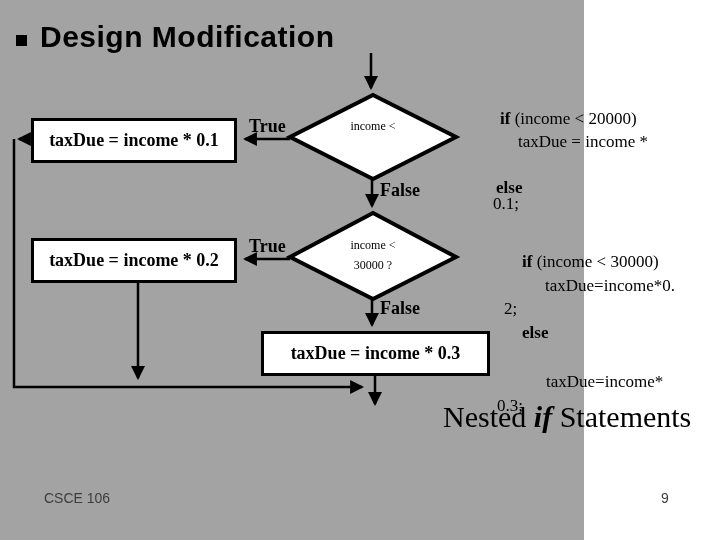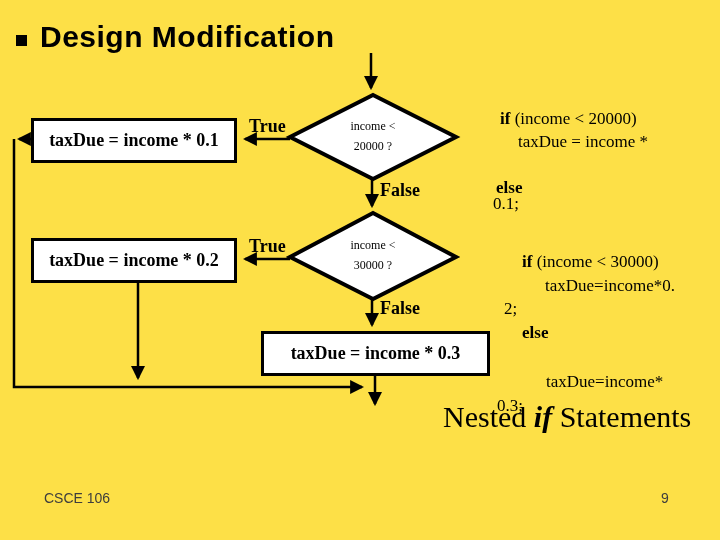--- a/index.html
+++ b/index.html
@@ -1,18 +1,18 @@
 <!DOCTYPE html>
 <html><head>
 <meta charset="utf-8">
 <style>
   html,body{margin:0;padding:0;}
   body{width:720px;height:540px;background:#ffffff;position:relative;overflow:hidden;
        font-family:"Liberation Serif", serif;color:#000;}
-  .slide{position:absolute;inset:0;width:720px;height:540px;background:#fde047;}
+  .slide{position:absolute;inset:0;width:584px;height:540px;background:#a3a3a3;}
 
   
   .title-row{position:absolute;left:16px;top:20px;display:flex;align-items:center;}
   .title-bullet{width:11px;height:11px;background:#000;margin-right:13px;margin-top:6px;flex:0 0 auto;}
   .title-text{font-family:"Liberation Sans", sans-serif;font-weight:bold;font-size:30px;
               letter-spacing:0.5px;white-space:nowrap;}
 
   
   svg.wires{position:absolute;left:0;top:0;width:720px;height:540px;}
 
@@ -104,21 +104,20 @@
   </div>
   <div class="fc-box box2">
     <span>taxDue = income * 0.2</span>
   </div>
   <div class="fc-box box3">
     <span>taxDue = income * 0.3</span>
   </div>
 
   <div class="dlabel dlabel1">
     <div>income &lt;</div>
-    <div>20000 ?</div>
   </div>
   <div class="dlabel dlabel2">
     <div>income &lt;</div>
     <div>30000 ?</div>
   </div>
 
   <div class="branch true1">True</div>
   <div class="branch true2">True</div>
   <div class="branch false1">False</div>
   <div class="branch false2">False</div>

